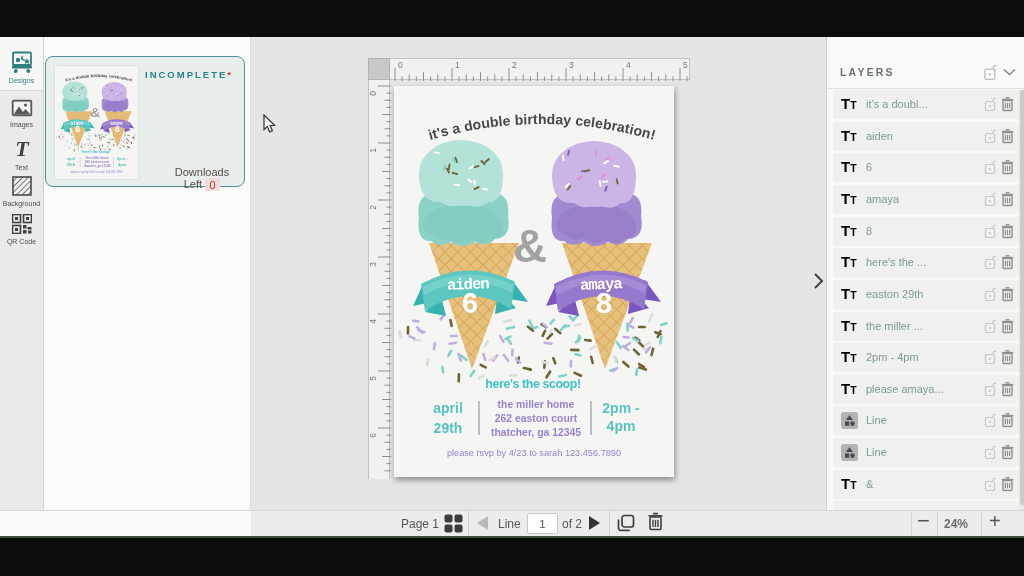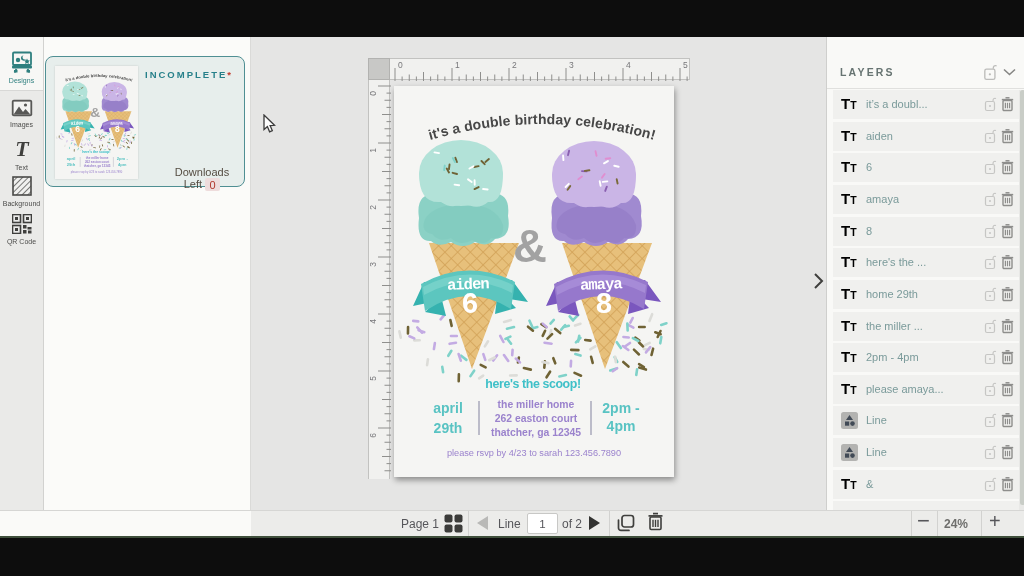--- a/index.html
+++ b/index.html
@@ -563,21 +563,21 @@
             <rect x="3" y="4.5" width="9" height="10" rx="1" fill="none" stroke="#8e8e8c" stroke-width="1.4"></rect>
             <line x1="5.4" y1="6.8" x2="5.4" y2="12.3" stroke="#8e8e8c" stroke-width="1.2"></line>
             <line x1="7.5" y1="6.8" x2="7.5" y2="12.3" stroke="#8e8e8c" stroke-width="1.2"></line>
             <line x1="9.6" y1="6.8" x2="9.6" y2="12.3" stroke="#8e8e8c" stroke-width="1.2"></line>
             <line x1="1.8" y1="3.6" x2="13.2" y2="3.6" stroke="#8e8e8c" stroke-width="1.5"></line>
             <line x1="5.5" y1="1.8" x2="9.5" y2="1.8" stroke="#8e8e8c" stroke-width="1.5"></line>
           </svg></span>
       </div>
 <div class="lrow" style="top:243px">
         <span class="tt">T<span>T</span></span>
-        <span class="lbl">home 29th</span>
+        <span class="lbl">easton 29th</span>
         <span class="ric"><svg width="16" height="16" viewBox="0 0 16 16">
             <rect x="2.5" y="5.5" width="9" height="9" rx="1.5" fill="none" stroke="#c6c6c4" stroke-width="1.2"></rect>
             <circle cx="7" cy="10" r="1" fill="#c6c6c4"></circle>
             <path d="M 10 5 Q 10 1.5 13 2.5" fill="none" stroke="#c6c6c4" stroke-width="1.2"></path>
           </svg></span>
         <span class="ric2"><svg width="15" height="16" viewBox="0 0 15 16">
             <rect x="3" y="4.5" width="9" height="10" rx="1" fill="none" stroke="#8e8e8c" stroke-width="1.4"></rect>
             <line x1="5.4" y1="6.8" x2="5.4" y2="12.3" stroke="#8e8e8c" stroke-width="1.2"></line>
             <line x1="7.5" y1="6.8" x2="7.5" y2="12.3" stroke="#8e8e8c" stroke-width="1.2"></line>
             <line x1="9.6" y1="6.8" x2="9.6" y2="12.3" stroke="#8e8e8c" stroke-width="1.2"></line>

